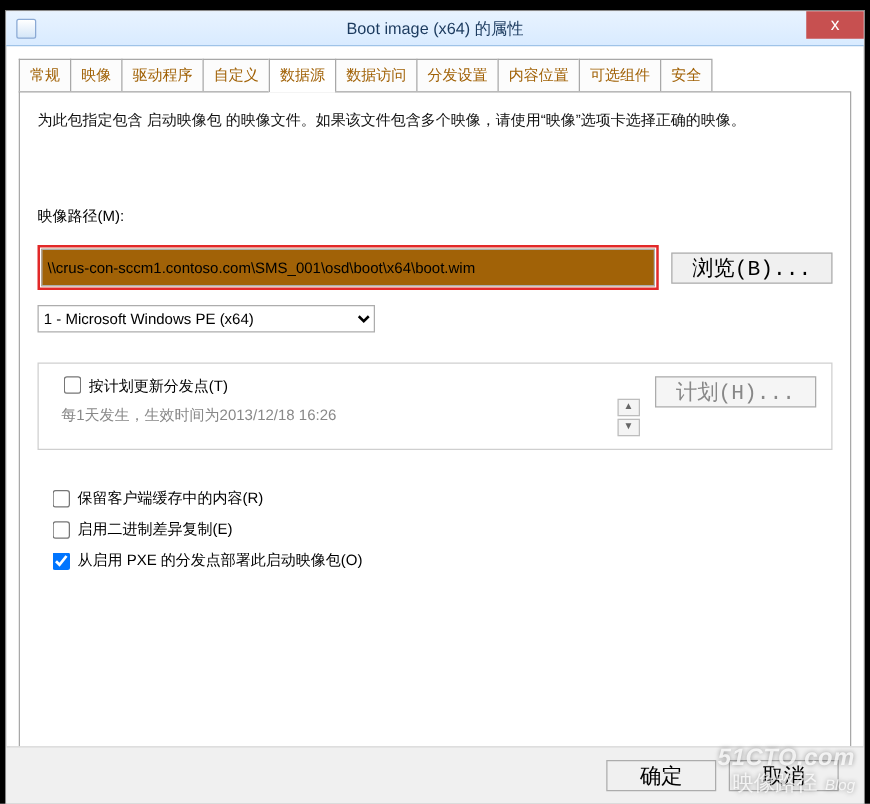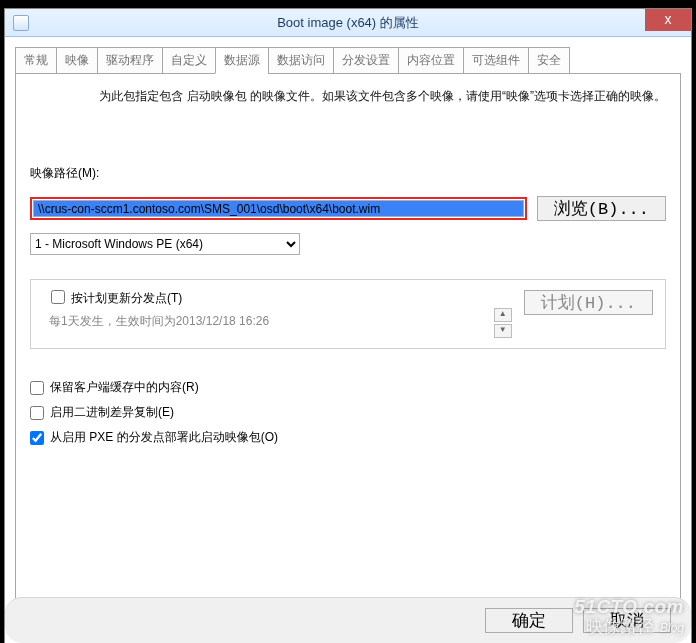--- a/index.html
+++ b/index.html
@@ -59,57 +59,57 @@
   .tabs {
     display: flex;
     margin: 10px 10px 0 10px;
     font-size: 12px;
   }
   .tab {
     padding: 4px 8px;
     border: 1px solid #a8a8a8;
     border-right: none;
     background: #fcfcfc;
-    color: #737373;
+    color: #a16207;
     white-space: nowrap;
     cursor: default;
   }
   .tab:last-child { border-right: 1px solid #a8a8a8; }
   .tab.active {
     background: #fff;
     border-bottom: 1px solid #fff;
     position: relative;
     z-index: 2;
   }
   .tabbody {
     border: 1px solid #a8a8a8;
     margin: 0 10px 10px 10px;
     height: 540px;
     position: relative;
     top: -1px;
     background: #fff;
     padding: 14px 14px;
   }
-  .desc { margin: 0 0 60px 0; color: #111; text-align: right; }
+  .desc { margin: 0 0 60px 0; color: #111; }
   .row { margin-bottom: 10px; }
   .lbl { display: inline-block; margin-bottom: 4px; }
   .pathrow { display: flex; gap: 10px; align-items: center; margin-bottom: 12px; }
   .highlight {
     border: 2px solid #e22828;
     padding: 1px;
     flex: 1;
   }
   .pathinput {
     width: 100%;
-    height: 17px;
+    height: 30px;
     font-family: inherit;
     font-size: 12px;
     border: 1px solid #adadad;
     padding: 2px 4px;
-    background: #3b82f6;
+    background: #a16207;
     color: #000;
   }
   .btn {
     height: 25px;
     padding: 0 16px;
     background: #f0f0f0;
     border: 1px solid #acacac;
     font-family: Liberation Mono, monospace;
     font-size: 17px;
     cursor: default;
@@ -131,34 +131,33 @@
     margin: 24px 0 30px 0;
     display: flex;
     align-items: flex-start;
     gap: 12px;
   }
   .schedleft { flex: 1; }
   .schedchk { display: flex; gap: 6px; margin-bottom: 6px; padding-left: 8px;}
   .schedtext { color: #888; padding-left: 6px; }
   .spinners { display: flex; flex-direction: column; gap: 2px; margin-top: 18px; }
   .spin { width: 18px; height: 14px; border:1px solid #bdbdbd; background:#f4f4f4; font-size:8px; line-height:10px; text-align:center; color:#666;}
-  .chkline { display: flex; align-items: center; gap: 6px; margin: 8px 0; }
+  .chkline { display: flex; align-items: center; gap: 6px; margin: 8px 12px; }
   input[type=checkbox] { width: 14px; height: 14px; margin:0; }
   .bottombar {
     position: absolute;
     left: 0; right: 0; bottom: 0;
     height: 46px;
     background: #f0f0f0;
     border-top: 1px solid #d8d8d8;
     display: flex;
     justify-content: flex-end;
     align-items: center;
     padding-right: 20px;
     gap: 10px;
-    border-radius: 17px;
   }
   .bottombar .btn { width: 88px; }
   .watermark {
     position: absolute;
     right: 12px; bottom: 6px;
     color: rgba(255,255,255,0.78);
     font-family: Arial, sans-serif;
     text-align: right;
     line-height: 1.15;
     pointer-events: none;

